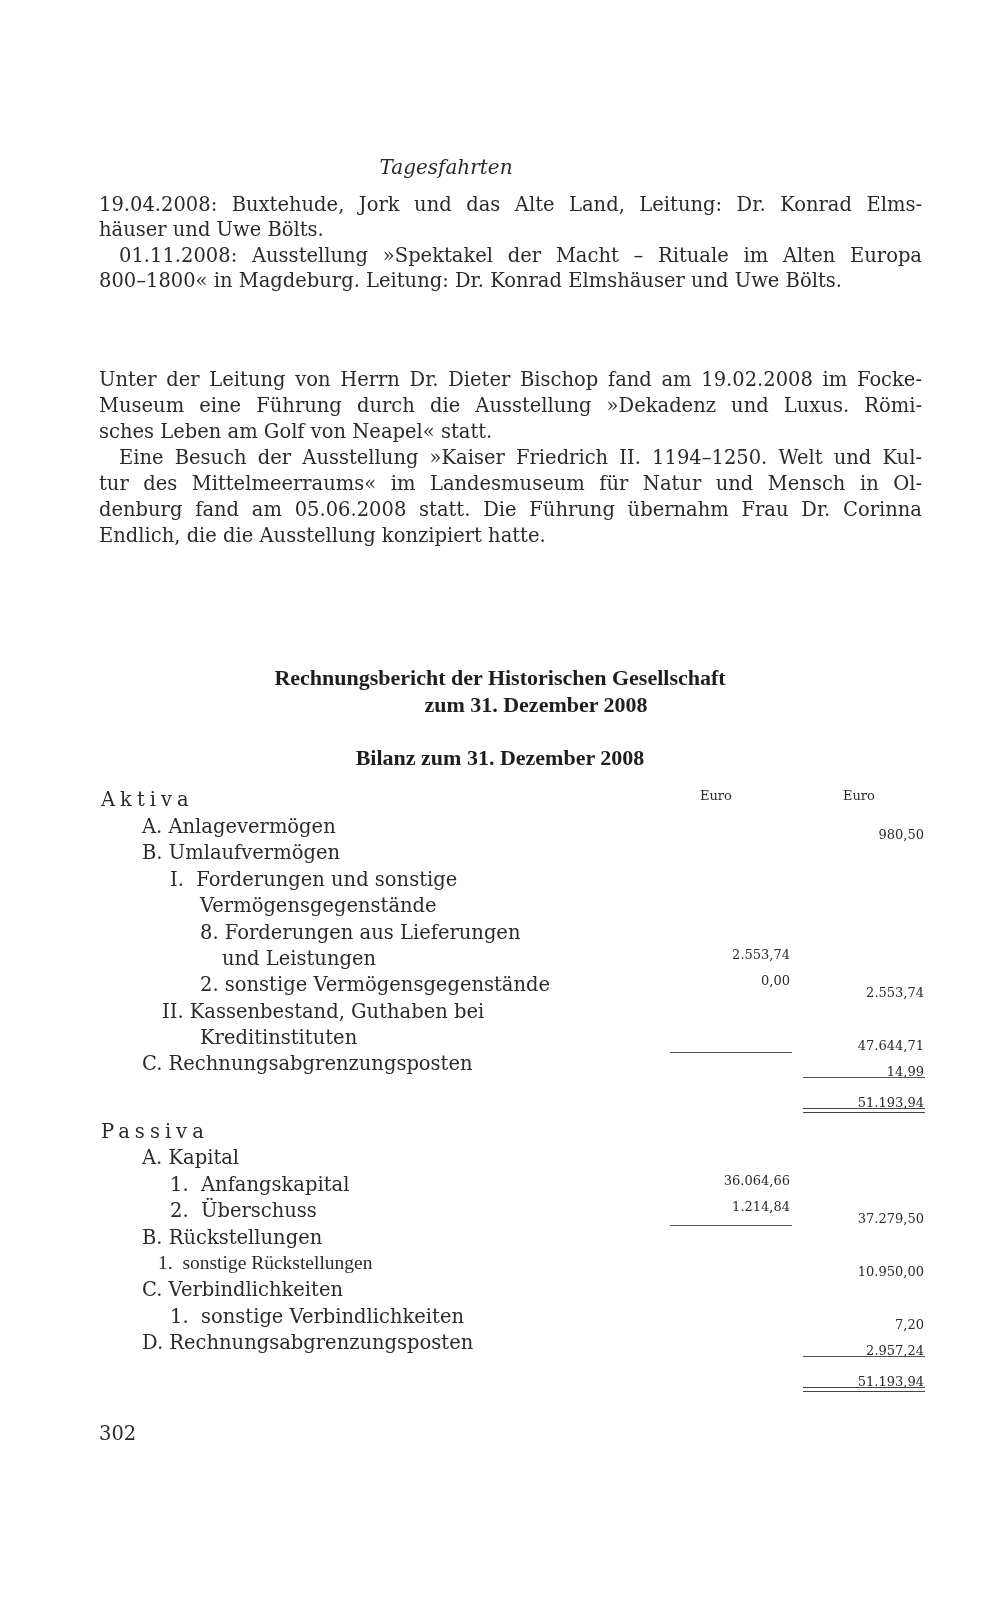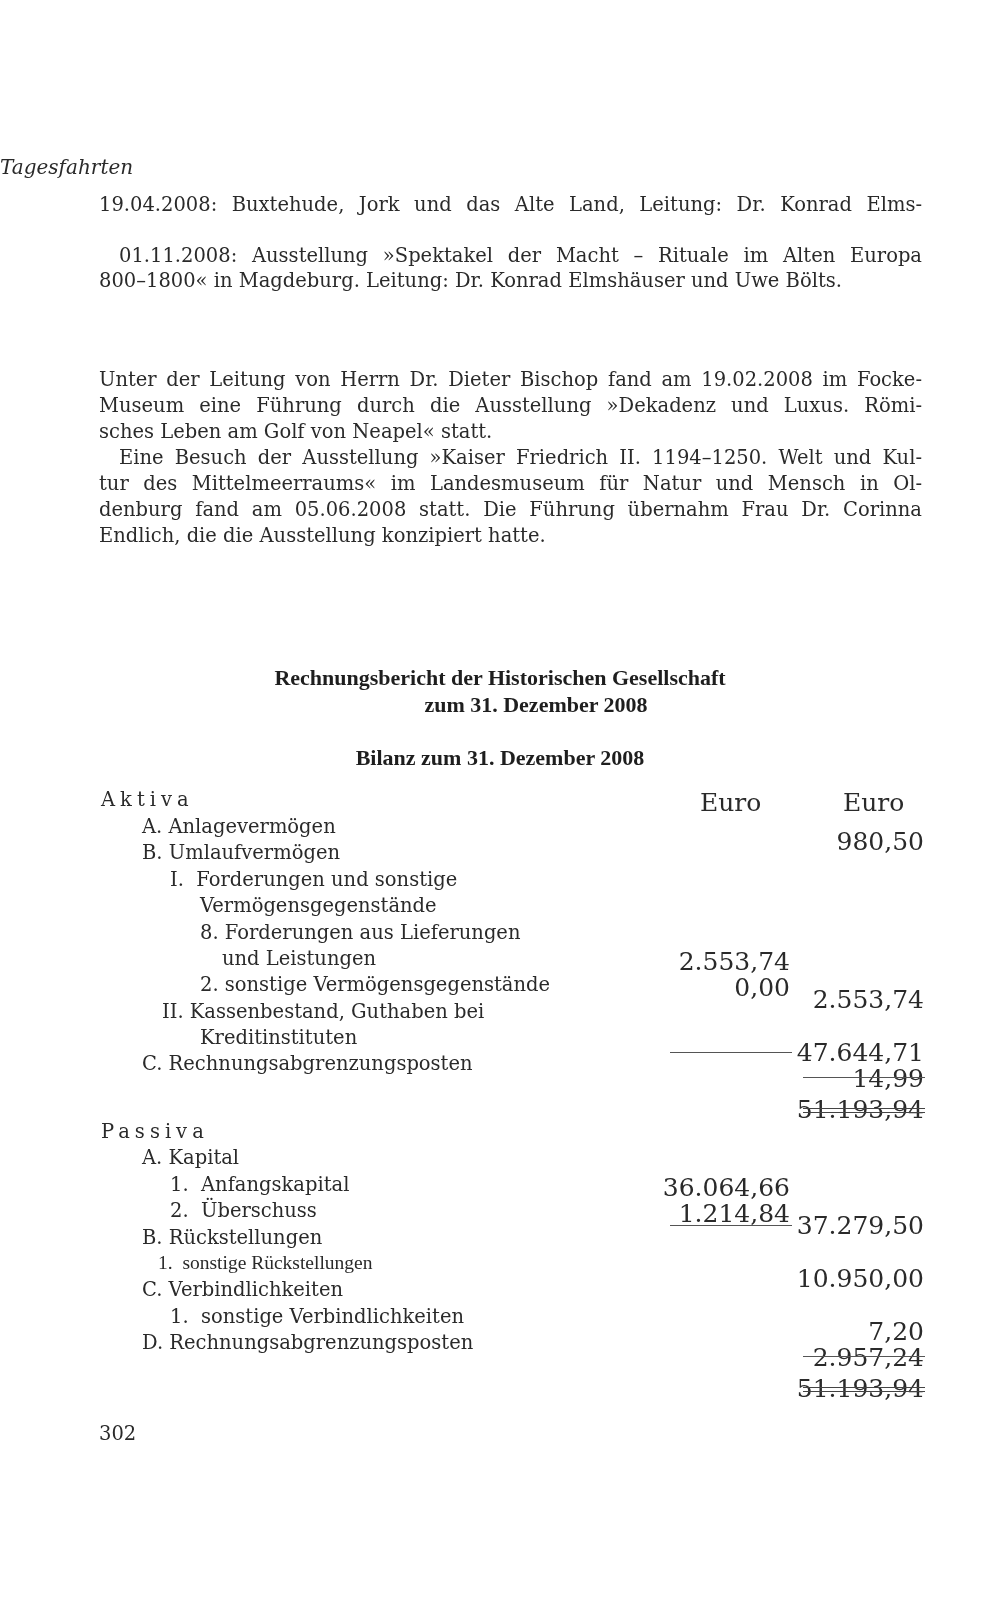--- a/index.html
+++ b/index.html
@@ -3,40 +3,41 @@
 <meta charset="utf-8">
 <style>
   html, body { margin: 0; padding: 0; background: #ffffff; }
   body {
     width: 1000px; height: 1613px; position: relative; overflow: hidden;
     font-family: "DejaVu Serif", "Liberation Serif", serif;
     color: #2a2a2a;
   }
   .page { position: absolute; left: 0; top: 0; width: 1000px; height: 1613px; }
   .abs { position: absolute; white-space: nowrap; }
-  .italic-head { font-style: italic; font-size: 20px; width: 892px; left: 0; }
+  .italic-head { font-style: italic; font-size: 20px; text-align: center; width: 892px; left: 0; }
   .just { position: absolute; left: 99px; width: 823px; text-align: justify; text-align-last: justify; white-space: nowrap; font-size: 19.5px; }
   .just.last { text-align-last: left; }
   .indent { text-indent: 20px; }
   .bold-head { font-family: "Liberation Serif", "DejaVu Serif", serif; font-weight: bold; font-size: 22px; text-align: center; width: 1000px; left: 0; color: #1e1e1e; }
   .row-label { font-size: 19.5px; }
-  .num { font-size: 25px; text-align: right; }
+  .num { font-size: 13px; text-align: right; }
   .col1 { right: 210px; }  
   .col2 { right: 76px; margin-top: 12px; }   
   .rule { position: absolute; height: 0; border-top: 1.5px solid #555; }
   .drule { position: absolute; height: 3px; border-top: 1.5px solid #444; border-bottom: 1.5px solid #444; }
   .spaced { letter-spacing: 5px; }
 </style>
 </head>
 <body>
 
 <div class="page">
 
   <div class="abs italic-head" style="top:155px;">Tagesfahrten</div>
   <div class="just" style="top:193px;">19.04.2008: Buxtehude, Jork und das Alte Land, Leitung: Dr. Konrad Elms-</div>
+  <div class="just last" style="top:218px;">häuser und Uwe Bölts.</div>
   <div class="just indent" style="top:244px;">01.11.2008: Ausstellung »Spektakel der Macht – Rituale im Alten Europa</div>
   <div class="just last" style="top:269px;">800–1800« in Magdeburg. Leitung: Dr. Konrad Elmshäuser und Uwe Bölts.</div>
 
   <div class="just" style="top:368px;">Unter der Leitung von Herrn Dr. Dieter Bischop fand am 19.02.2008 im Focke-</div>
   <div class="just last" style="top:420px;">sches Leben am Golf von Neapel« statt.</div>
   <div class="just" style="top:394px;">Museum eine Führung durch die Ausstellung »Dekadenz und Luxus. Römi-</div>
   <div class="just indent" style="top:446px;">Eine Besuch der Ausstellung »Kaiser Friedrich II. 1194–1250. Welt und Kul-</div>
   <div class="just" style="top:472px;">tur des Mittelmeerraums« im Landesmuseum für Natur und Mensch in Ol-</div>
   <div class="just" style="top:498px;">denburg fand am 05.06.2008 statt. Die Führung übernahm Frau Dr. Corinna</div>
   <div class="just last" style="top:524px;">Endlich, die die Ausstellung konzipiert hatte.</div>

